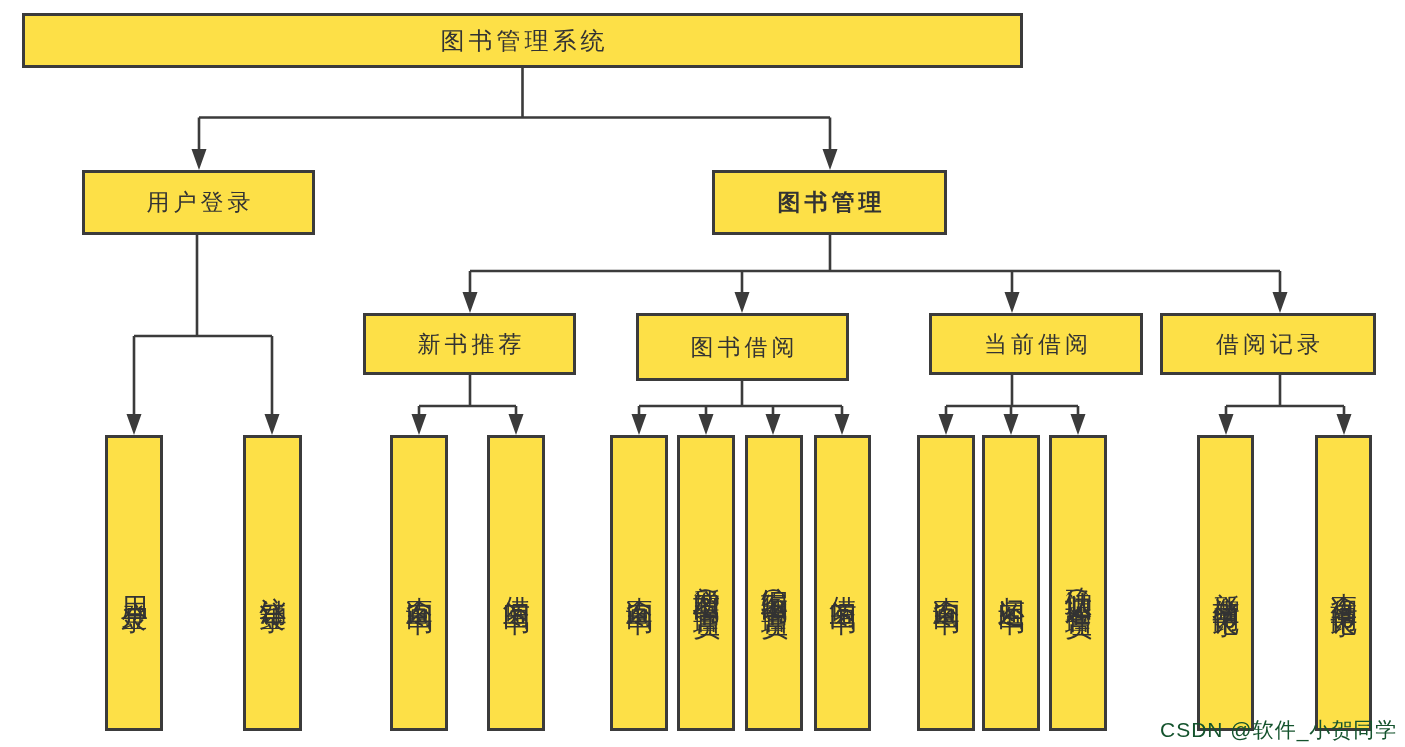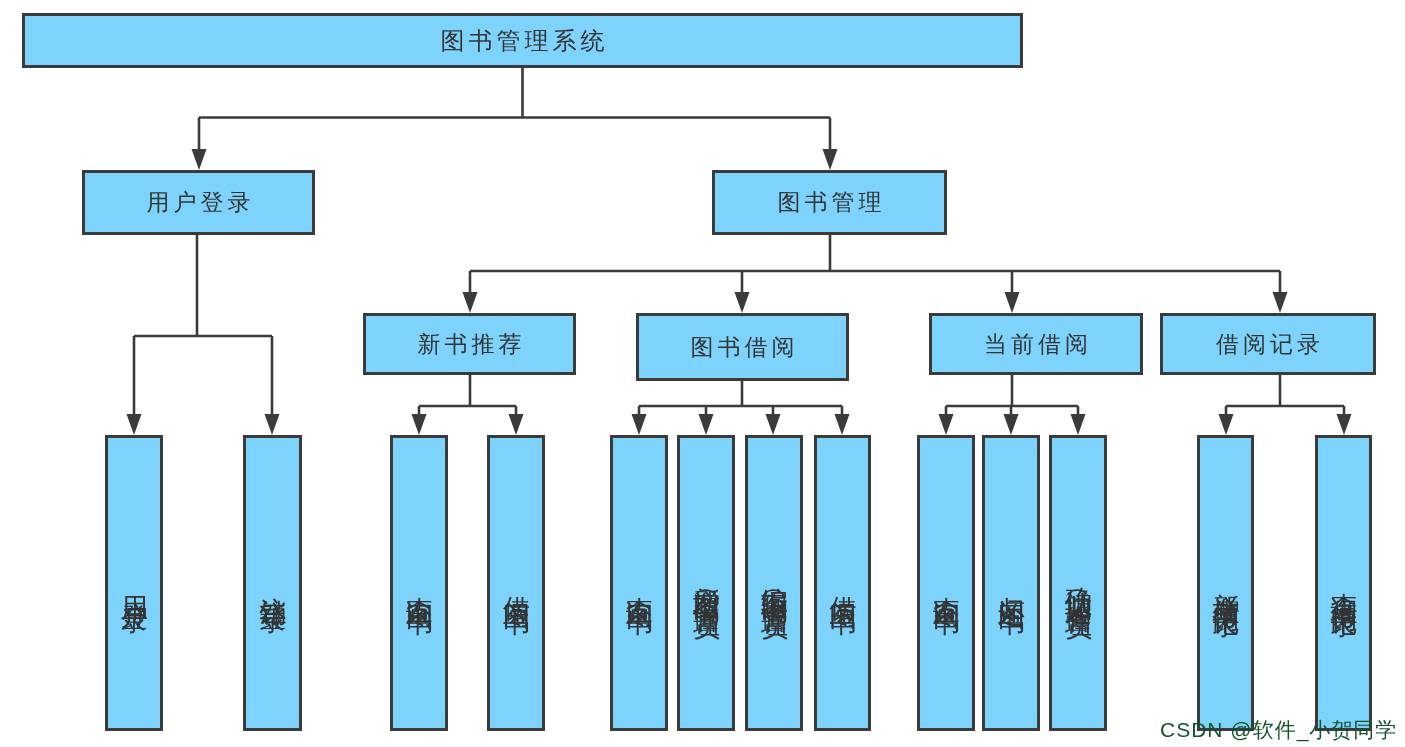--- a/index.html
+++ b/index.html
@@ -20,21 +20,21 @@
     left: 0; top: 0;
     width: 1405px;
     height: 747px;
     z-index: 1;
     pointer-events: none;
   }
   .node {
     position: absolute;
     box-sizing: border-box;
     border: 3px solid #3b3b3b;
-    background: #7dd3fc;
+    background: #fde047;
     display: flex;
     align-items: center;
     justify-content: center;
     z-index: 2;
     color: #333333;
   }
   .node.h-label {
     font-size: 23px;
     letter-spacing: 4px;
     text-indent: 4px; 
@@ -126,21 +126,21 @@
              M1336.5,414 H1351.5 L1344,435 Z"></path>
   </svg>
 
   <div class="node h-label root-label" style="left:22px; top:13px; width:1001px; height:55px;">
     <span>图书管理系统</span>
   </div>
 
   <div class="node h-label" style="left:82px; top:170px; width:233px; height:65px;">
     <span>用户登录</span>
   </div>
-  <div class="node h-label" style="left:712px; top:170px; width:235px; height:65px;">
+  <div class="node h-label" style="left:712px; top:170px; width:235px; height:65px;font-weight:bold;">
     <span>图书管理</span>
   </div>
 
   <div class="node h-label" style="left:363px; top:313px; width:213px; height:62px;">
     <span>新书推荐</span>
   </div>
   <div class="node h-label" style="left:636px; top:313px; width:213px; height:68px;">
     <span>图书借阅</span>
   </div>
   <div class="node h-label" style="left:905px; top:313px; width:214px; height:62px;margin-left:24px;">

